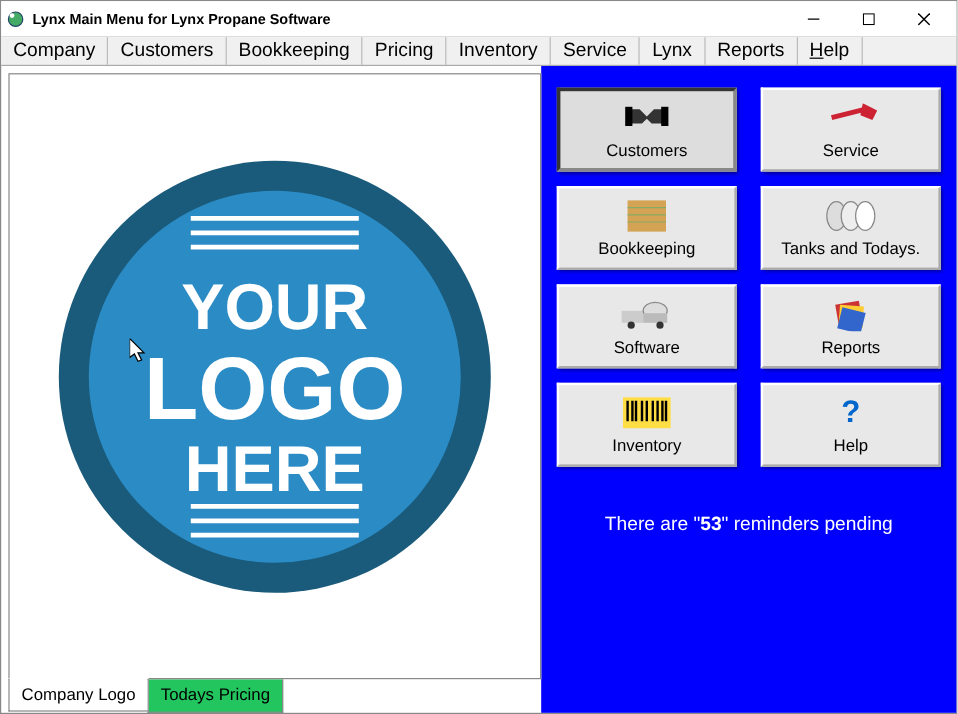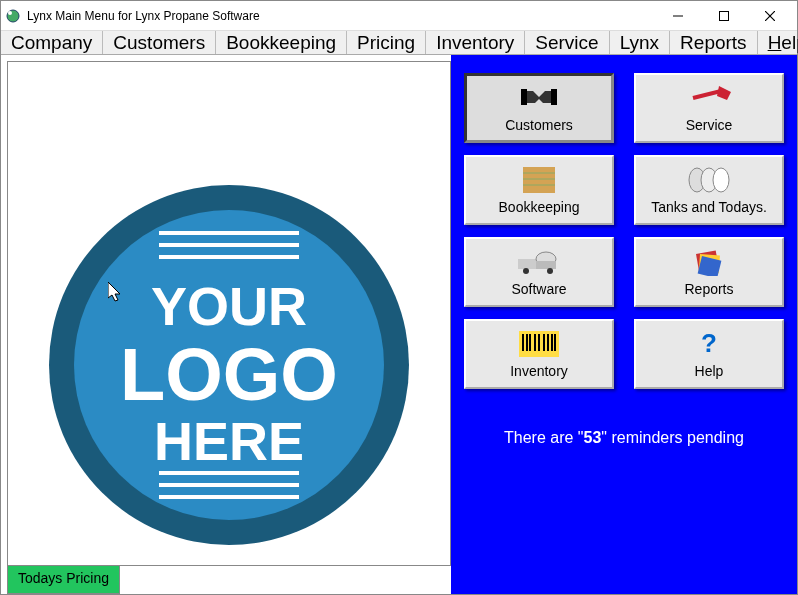--- a/index.html
+++ b/index.html
@@ -1,28 +1,28 @@
 <!DOCTYPE html>
 <html><head>
 <meta charset="utf-8">
 <style>
 * { box-sizing: border-box; margin: 0; padding: 0; }
 body { font-family: Arial, sans-serif; font-size: 12px; background: #fff; width: 798px; height: 595px; overflow: hidden; }
 .window { width: 798px; height: 595px; border: 1px solid #888; display: flex; flex-direction: column; background: #fff; }
-.titlebar { height: 30px; display: flex; align-items: center; padding: 0 4px; background: #fff; border-bottom: 1px solid #ddd; }
+.titlebar { height: 30px; display: flex; align-items: center; padding: 0 4px; background: #fff; border-bottom: 1px solid #ddd; font-weight: bold; }
 .titlebar .app-icon { width: 16px; height: 16px; margin-right: 6px; }
 .titlebar .title { flex: 1; font-size: 12px; color: #000; }
 .winbtns { display: flex; }
 .winbtn { width: 46px; height: 28px; display: flex; align-items: center; justify-content: center; font-size: 14px; color: #000; }
-.menubar { height: 24px; display: flex; align-items: stretch; background: #f0f0f0; border-bottom: 1px solid #aaa; font-size: 19px; }
+.menubar { height: 24px; display: flex; align-items: stretch; background: #f0f0f0; border-bottom: 1px solid #aaa; font-size: 16px; }
 .menuitem { padding: 0 10px; display: flex; align-items: center; border-right: 1px solid #bbb; color: #000; }
 .menuitem .ul { text-decoration: underline; }
 .content { flex: 1; display: flex; }
 .left-pane { width: 450px; display: flex; flex-direction: column; padding: 6px 0 0 6px; }
-.logo-frame { flex: 1; border: 1px solid #888; background: #fff; display: flex; align-items: flex-end; justify-content: center; position: relative; }
+.logo-frame { flex: 1; border: 1px solid #888; background: #fff; display: flex; align-items: center; justify-content: center; position: relative; }
 .tabs { display: flex; height: 28px; }
 .tab { border: 1px solid #888; border-top: none; padding: 4px 10px; font-size: 14px; background: #22c55e; margin-right: -1px; }
 .tab.active { background: #fff; border-top: 1px solid #fff; position: relative; top: -1px; }
 .right-pane { flex: 1; background: #0000ff; padding: 18px 12px 12px 12px; display: flex; flex-direction: column; align-items: center; }
 .grid { display: grid; grid-template-columns: 150px 150px; gap: 12px 20px; }
 .big-btn { width: 150px; height: 70px; background: #e8e8e8; border: 2px outset #fff; display: flex; flex-direction: column; align-items: center; justify-content: center; font-size: 14px; color: #000; padding: 4px; box-shadow: 2px 2px 3px rgba(0,0,0,0.4); }
 .big-btn.selected { border: 3px solid #888; border-style: inset; background: #ddd; }
 .big-btn .icon { height: 30px; display:flex; align-items:center; justify-content:center; }
 .big-btn .label { margin-top: 4px; white-space: nowrap; }
 .reminder { color: #fff; font-size: 16px; margin-top: 40px; text-align: center; }
@@ -90,20 +90,21 @@
           <text x="200" y="235" font-family="Arial Black,Arial" font-weight="900" font-size="74" fill="#fff" text-anchor="middle">LOGO</text>
           <text x="200" y="295" font-family="Arial Black,Arial" font-weight="900" font-size="54" fill="#fff" text-anchor="middle">HERE</text>
         </svg>
         <span class="cursor">
           <svg width="16" height="22" viewBox="0 0 16 22">
               <path d="M0 0 L0 16 L4 13 L7 19 L10 18 L7 12 L12 12 Z" fill="#fff" stroke="#000" stroke-width="1"></path>
             </svg>
         </span>
       </div>
       <div class="tabs">
+        <div class="tab active">Company Logo</div>
         <div class="tab">Todays Pricing</div>
       </div>
     </div>
 
     <div class="right-pane">
       <div class="grid">
 
         <div class="big-btn selected">
           <div class="icon">
             <svg width="40" height="26" viewBox="0 0 40 26">

